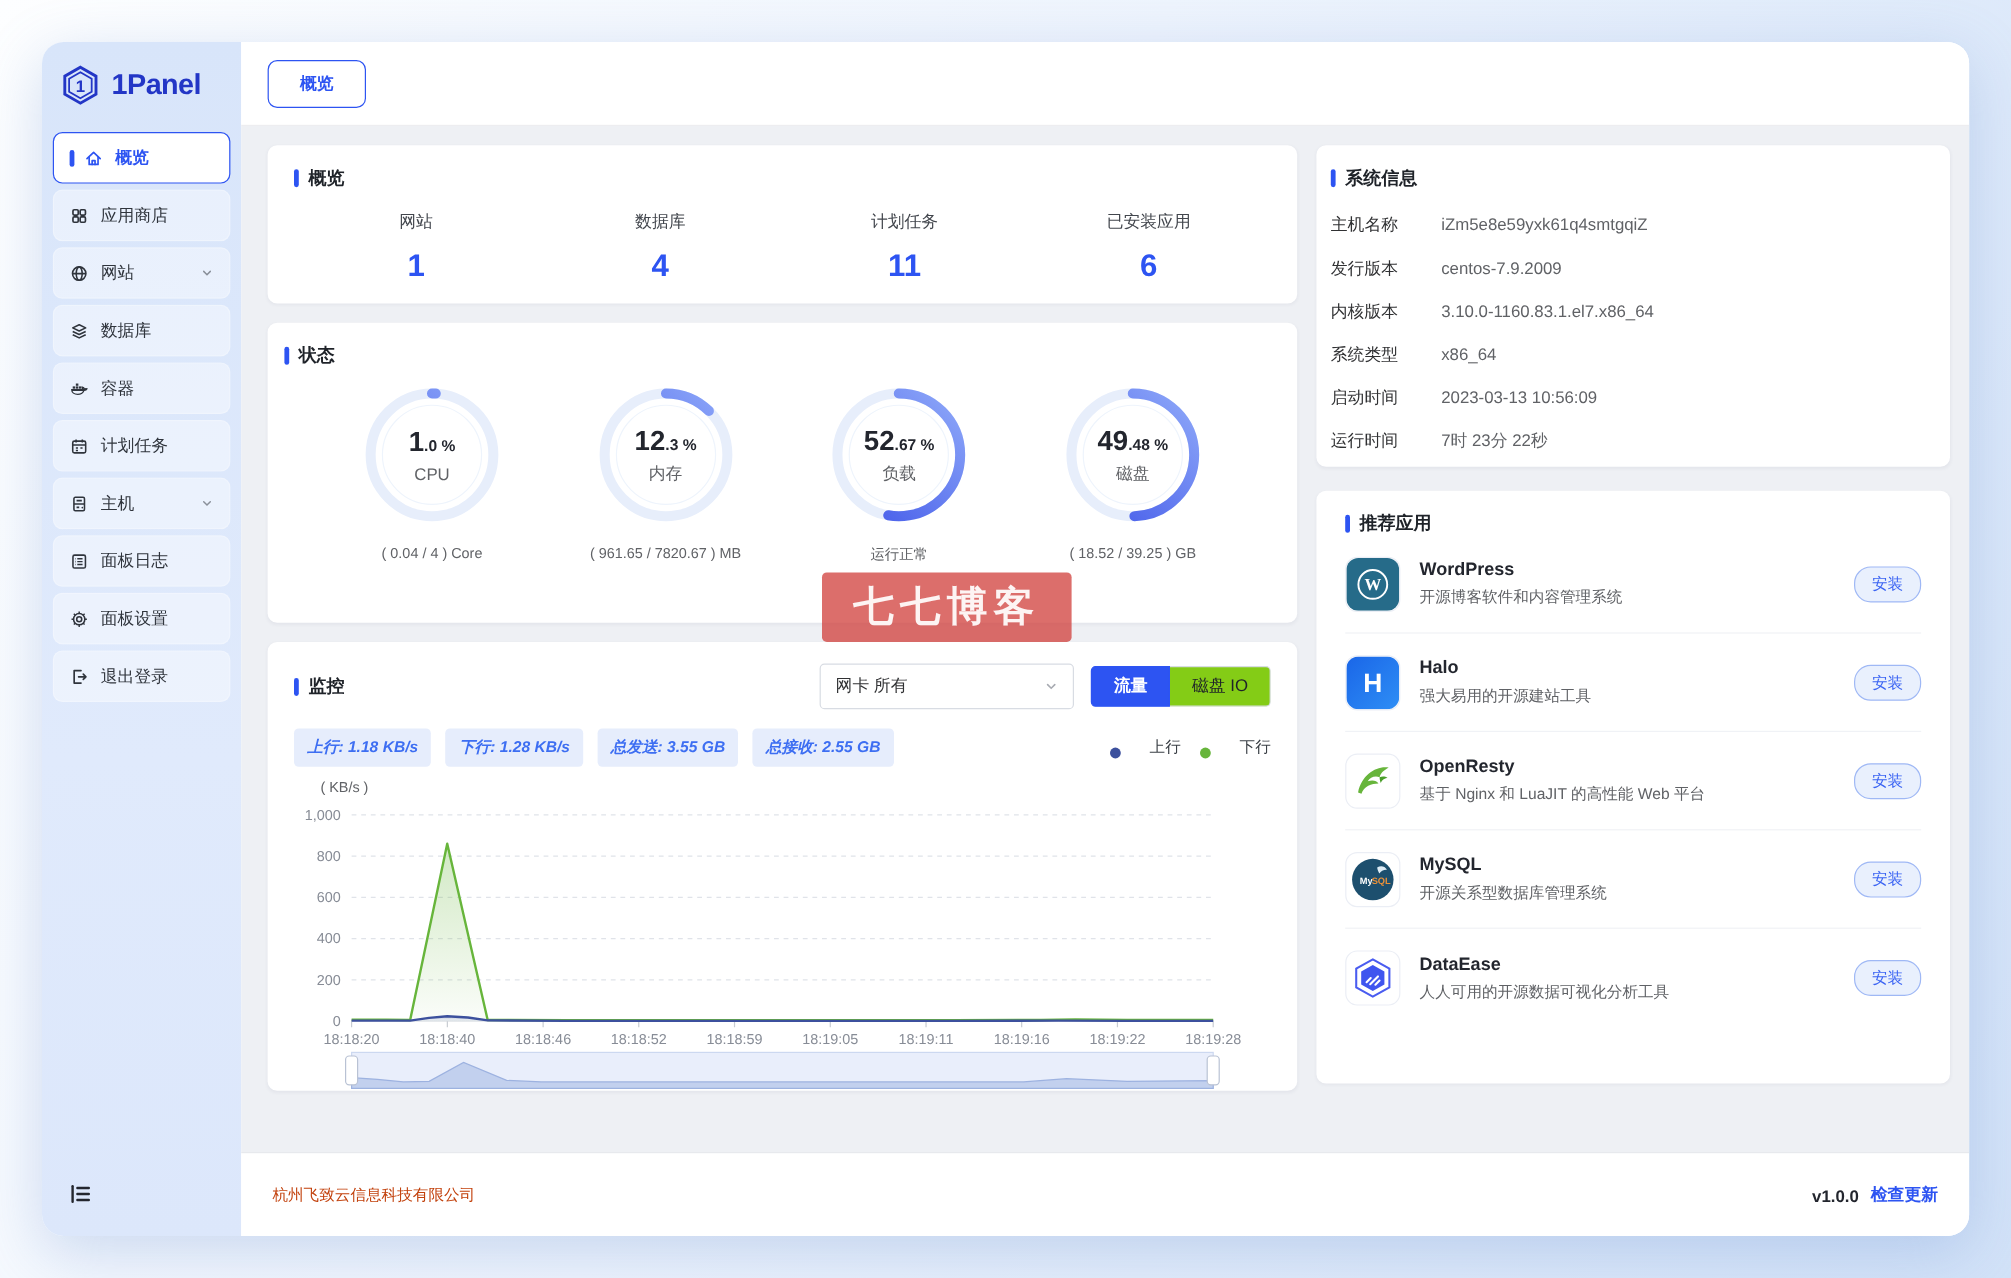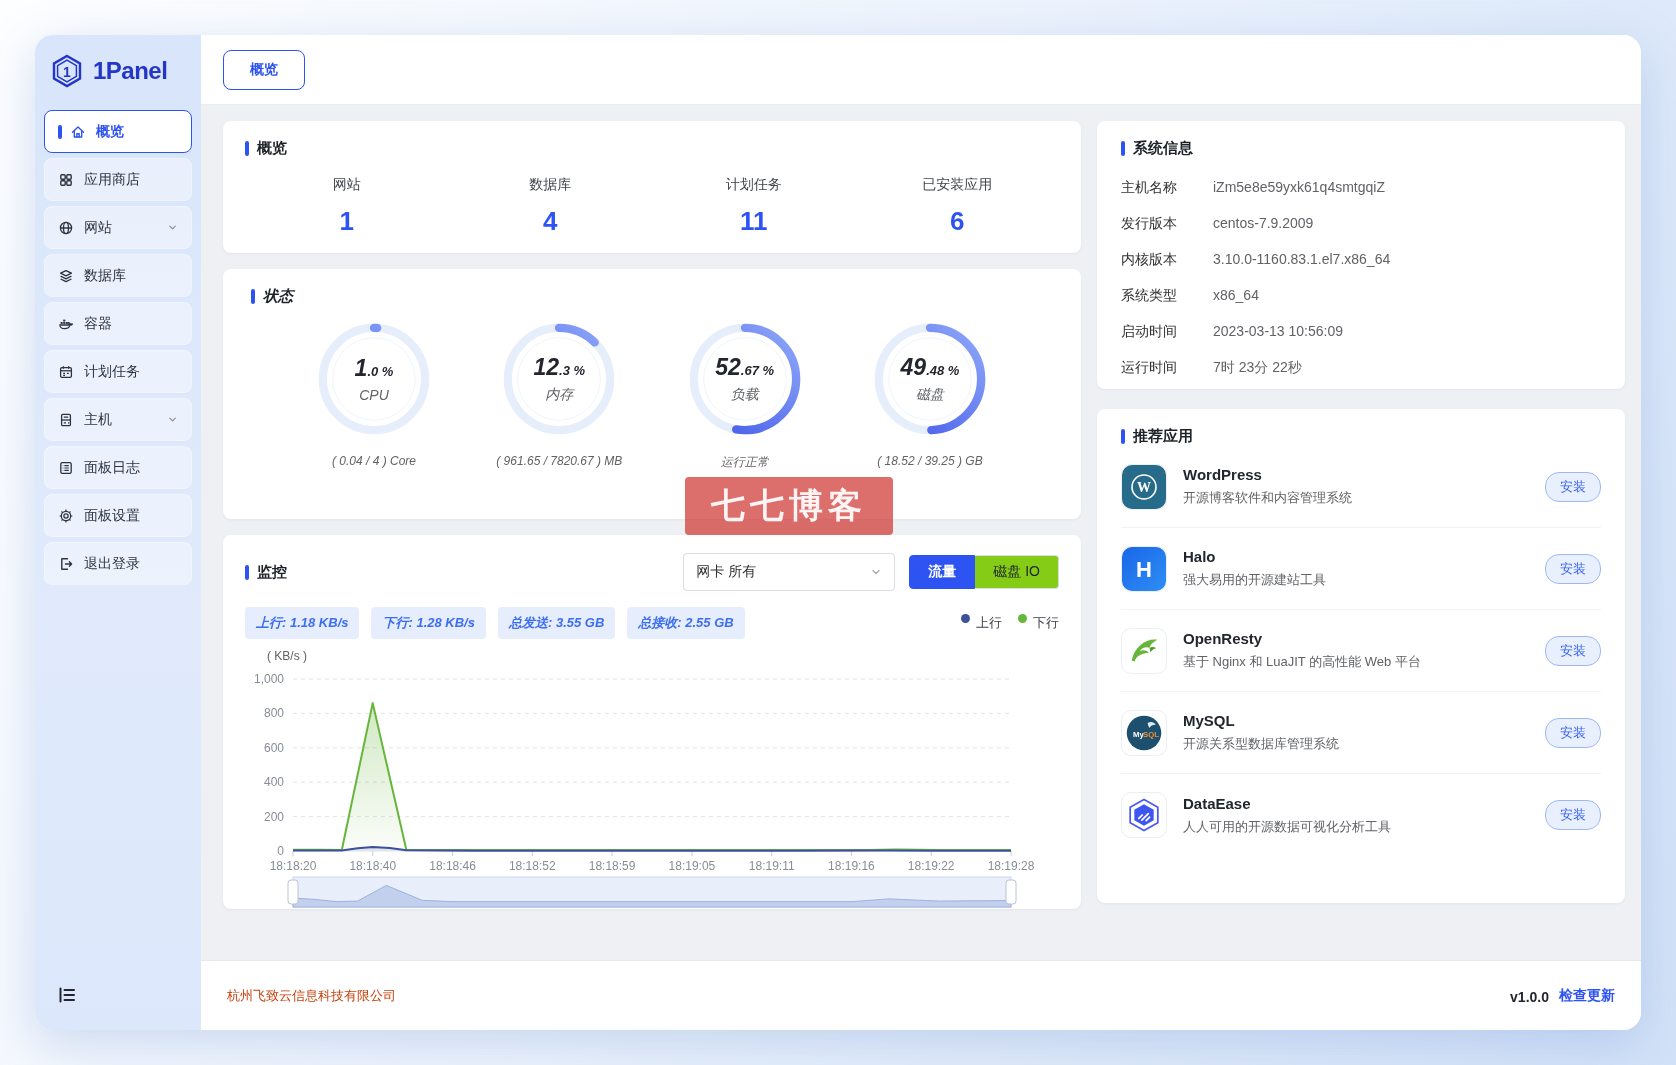--- a/index.html
+++ b/index.html
@@ -42,21 +42,21 @@
   .card { background:#fff; border-radius:8px; box-shadow:0 1px 3px rgba(30,40,70,.05); }
   .sec-title { display:flex; align-items:center; gap:8px; font-size:15px; font-weight:700; color:#1f2329; }
   .sec-bar { width:4px; height:15px; border-radius:2px; background:#2d54f2; flex:none; }
   
   .card-overview { height:132px; padding:18px 22px; margin-bottom:16px; }
   .stats-row { display:flex; margin-top:18px; }
   .stat { flex:1; text-align:center; }
   .stat-label { font-size:14px; color:#42464d; }
   .stat-value { font-size:26px; font-weight:700; color:#2d54f2; margin-top:12px; }
   
-  .card-status { height:250px; padding:18px 28px; margin-bottom:16px;font-style:italic; }
+  .card-status { height:250px; padding:18px 14px; margin-bottom:16px; }
   .gauges-row { display:flex; justify-content:space-between; padding:14px 48px 0; }
   .gauge-col { display:flex; flex-direction:column; align-items:center; width:150px; }
   .gauge-wrap { position:relative; width:118px; height:118px; }
   .gauge-wrap svg { width:118px; height:118px; }
   .gauge-center { position:absolute; inset:0; display:flex; flex-direction:column; align-items:center; justify-content:center; }
   .g-line { display:flex; align-items:baseline; }
   .g-num { font-size:23px; font-weight:700; color:#23262e; }
   .g-frac { font-size:13px; font-weight:600; color:#23262e; }
   .g-label { font-size:14px; color:#606266; margin-top:5px; }
   .g-sub { font-size:12px; color:#606266; margin-top:16px; }
@@ -66,26 +66,26 @@
   .mon-controls { margin-left:auto; display:flex; align-items:center; }
   .nic-select { width:212px; height:38px; border:1px solid #d8dce3; border-radius:4px; background:#fff; display:flex; align-items:center; padding:0 12px; font-size:14px; color:#303133; cursor:pointer; }
   .nic-select .chev { margin-left:auto; }
   .btn-group { display:flex; margin-left:14px; }
   .btn { height:34px; padding:0 18px; font-size:14px; display:flex; align-items:center; cursor:pointer; font-weight:600;text-align:right; }
   .btn-active { background:#2d54f2; color:#fff; border-radius:4px 0 0 4px; border:1px solid #2d54f2; }
   .btn-plain { background:#84cc16; border:1px solid #d8dce3; border-left:none; color:#1f2329; border-radius:0 4px 4px 0; font-weight:400; }
   .chips-row { display:flex; align-items:center; gap:12px; margin-top:16px; }
   .chip { background:#e6edfc; color:#3d6ef2; font-size:13px; font-weight:600; padding:7px 11px; border-radius:4px;font-style:italic; }
   .legend { margin-left:auto; display:flex; gap:16px; align-items:center; font-size:13px; color:#3a3f45; }
-  .legend-item { display:flex; align-items:flex-start; gap:6px; cursor:pointer; }
+  .legend-item { display:flex; align-items:flex-end; gap:24px; cursor:pointer; }
   .dot { width:9px; height:9px; border-radius:50%; }
   .unit-label { font-size:12px; color:#606266; margin:10px 0 0 22px; }
   .ctick { font-size:12px; fill:#878c96; font-family:"Liberation Sans",sans-serif; }
   
-  .card-sys { height:268px; padding:18px 24px; margin-bottom:20px; }
+  .card-sys { height:268px; padding:18px 12px; margin-bottom:20px; }
   .info-rows { margin-top:12px; }
   .info-row { display:flex; padding:9px 0; font-size:14px; }
   .info-label { width:92px; color:#303133; font-weight:400; flex:none; }
   .info-value { color:#606266; }
   .card-apps { height:494px; padding:18px 24px 0; }
   .app-row { height:82px; display:flex; align-items:center; border-bottom:1px solid #f0f2f6; }
   .app-row:last-child { border-bottom:none; }
   .app-tile { width:46px; height:46px; border:1px solid #ebeef5; border-radius:10px; background:#fff; display:flex; align-items:center; justify-content:center; flex:none; }
   .app-info { margin-left:16px; min-width:0; }
   .app-name { font-size:15px; font-weight:700; color:#23262e; }

